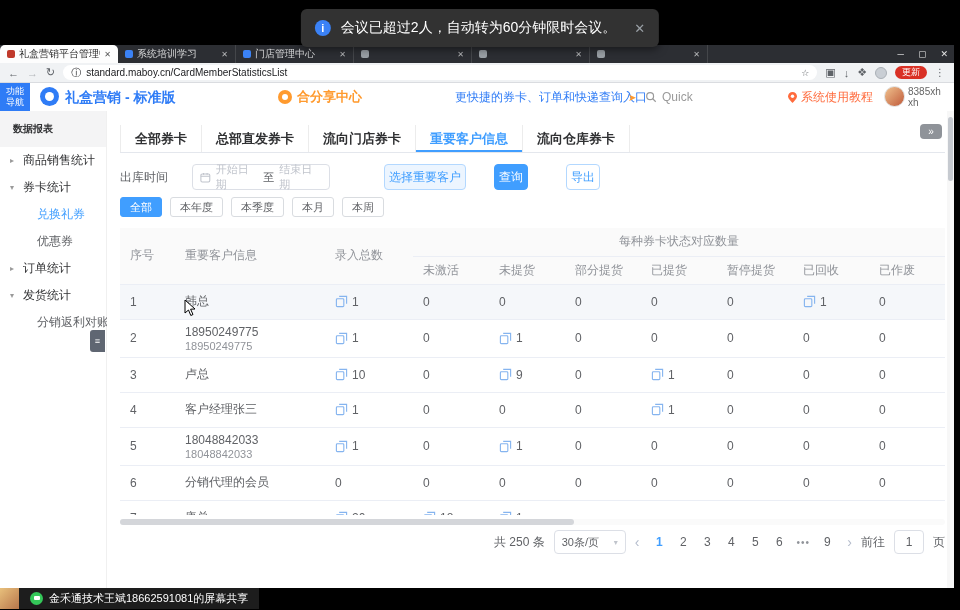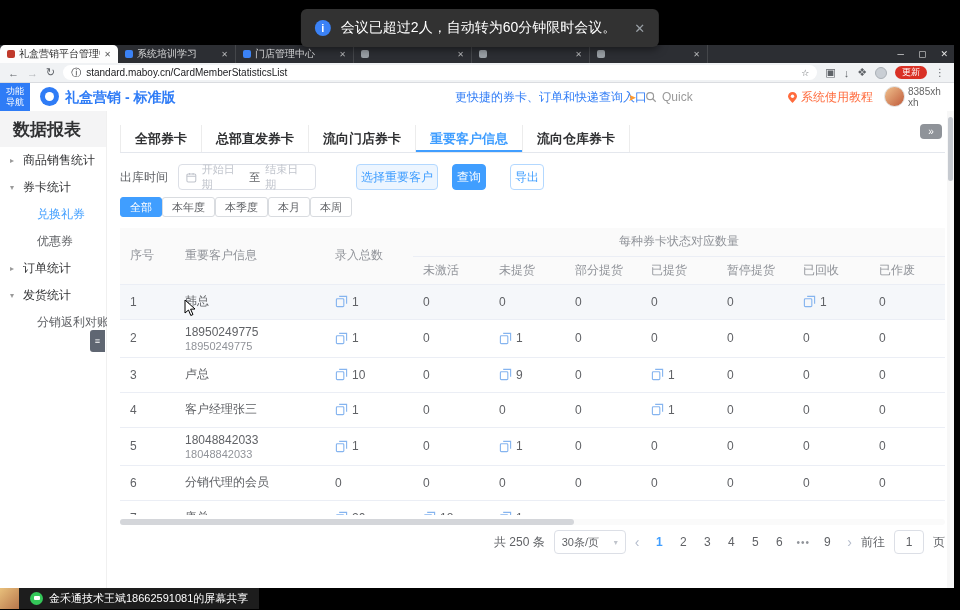--- a/index.html
+++ b/index.html
@@ -66,21 +66,21 @@
   .hdr-avatar { position:absolute; left:884px; top:3px; width:21px; height:21px; border-radius:50%;
     background:linear-gradient(135deg,#f0c28e,#c05a3a); border:1px solid #e0e0e0; }
   .uname { position:absolute; left:908px; top:3px; font-size:10px; color:#666; line-height:11px; }
 
   
   .appbody { position:absolute; left:0; top:66px; right:0; bottom:0; background:#fff; }
 
   .sidebar { position:absolute; left:0; top:0; width:107px; height:100%; background:#fff;
     border-right:1px solid #f0f0f0; }
   .side-title { height:36px; background:#f4f4f5; display:flex; align-items:center; padding-left:13px;
-    font-size:17px; font-weight:bold; color:#303133; }
+    font-size:10px; font-weight:bold; color:#303133; }
   .side-item { height:27px; display:flex; align-items:center; gap:5px; font-size:12px; color:#303133;
     padding-left:10px; white-space:nowrap; }
   .side-item .arrow { font-size:8px; color:#9a9a9a; width:8px; flex:none; }
   .side-item .arrow-sp { width:8px; flex:none; }
   .side-item.lvl1 { padding-left:24px; color:#606266; }
   .side-item.active { color:#409eff; }
   .side-handle { position:absolute; left:90px; top:219px; width:15px; height:22px; background:#5f6672;
     border-radius:3px 0 0 3px; color:#fff; font-size:9px; display:flex; align-items:center; justify-content:center; }
 
   .main { position:absolute; left:107px; top:0; right:0; bottom:0; background:#fff; }
@@ -90,31 +90,31 @@
     color:#fff; border-radius:4px; font-size:10px; line-height:15px; text-align:center; }
 
   .panel-tabs-row { position:absolute; left:13px; right:9px; top:14px; height:28px;
     border-bottom:1px solid #e4e7ed; display:flex; }
   .ptab { padding:0 14px; font-size:13px; font-weight:bold; color:#303133; display:flex;
     align-items:center; height:100%; border-right:1px solid #ececec; white-space:nowrap; }
   .ptab:first-child { border-left:1px solid #ececec; }
   .ptab.active { color:#409eff; box-shadow:inset 0 -2px 0 #409eff; }
 
   .filter-row { position:absolute; left:13px; top:52px; height:28px; display:flex; align-items:center;
-    gap:10px; font-size:12px; color:#606266; }
+    gap:24px; font-size:12px; color:#606266; }
   .date-input { width:138px; height:26px; border:1px solid #dcdfe6; border-radius:4px; display:flex;
     align-items:center; gap:5px; padding:12px 7px; font-size:11px; color:#c0c4cc; background:#fff; }
   .date-input .to { color:#606266; }
   .btn { height:26px; border-radius:4px; font-size:12px; display:flex; align-items:center;
     padding:0 4px; white-space:nowrap; }
   .btn-soft { background:#ecf5ff; border:1px solid #b3d8ff; color:#409eff; margin-left:30px; }
   .btn-primary { background:#409eff; border:1px solid #409eff; color:#fff; margin-left:4px; }
   .btn-outline { background:#fff; border:1px solid #b3d8ff; color:#409eff; margin-left:14px; }
 
-  .chips { position:absolute; left:13px; top:86px; display:flex; }
+  .chips { position:absolute; left:13px; top:86px; display:flex; gap:8px; }
   .chip { height:20px; padding:0 9px; font-size:11px; border-radius:3px; border:1px solid #d9dce0;
     color:#606266; background:#fff; display:flex; align-items:center; }
   .chip.active { background:#409eff; border-color:#409eff; color:#fff; }
 
   .table-wrap { position:absolute; left:13px; right:9px; top:117px; height:287px; overflow:hidden; }
   table { width:100%; border-collapse:collapse; table-layout:fixed; }
   th { background:#fafafa; color:#909399; font-size:12px; font-weight:normal; text-align:left;
     padding:0 10px; height:28px; border-bottom:1px solid #ebeef5; white-space:nowrap; }
   .th-group { text-align:center; }
   td { font-size:12px; color:#606266; padding:0 10px; border-bottom:1px solid #ebeef5;
@@ -217,20 +217,24 @@
     <span class="nav-ic">❖</span>
     <span class="bar-avatar"></span>
     <span class="update-pill">更新</span>
     <span class="dots">⋮</span>
   </div>
 
   <div class="appheader">
     <div class="fn-nav">功能导航</div>
     <span class="logo-circle"></span>
     <span class="brand-text">礼盒营销 - 标准版</span>
+    <div class="share-center">
+      <span class="share-ic"></span>
+      <span>合分享中心</span>
+    </div>
     <span class="quick-hint">更快捷的券卡、订单和快递查询入口</span>
     <span class="pointer-ic">➤</span>
     <div class="quick-box">
       <svg width="12" height="12" viewBox="0 0 14 14">
         <circle cx="6" cy="6" r="4" fill="none" stroke="#9a9a9a" stroke-width="1.4"></circle>
         <path d="M9 9 L12.5 12.5" stroke="#9a9a9a" stroke-width="1.4"></path>
       </svg>
       <span>Quick</span>
     </div>
     <div class="tutorial">

